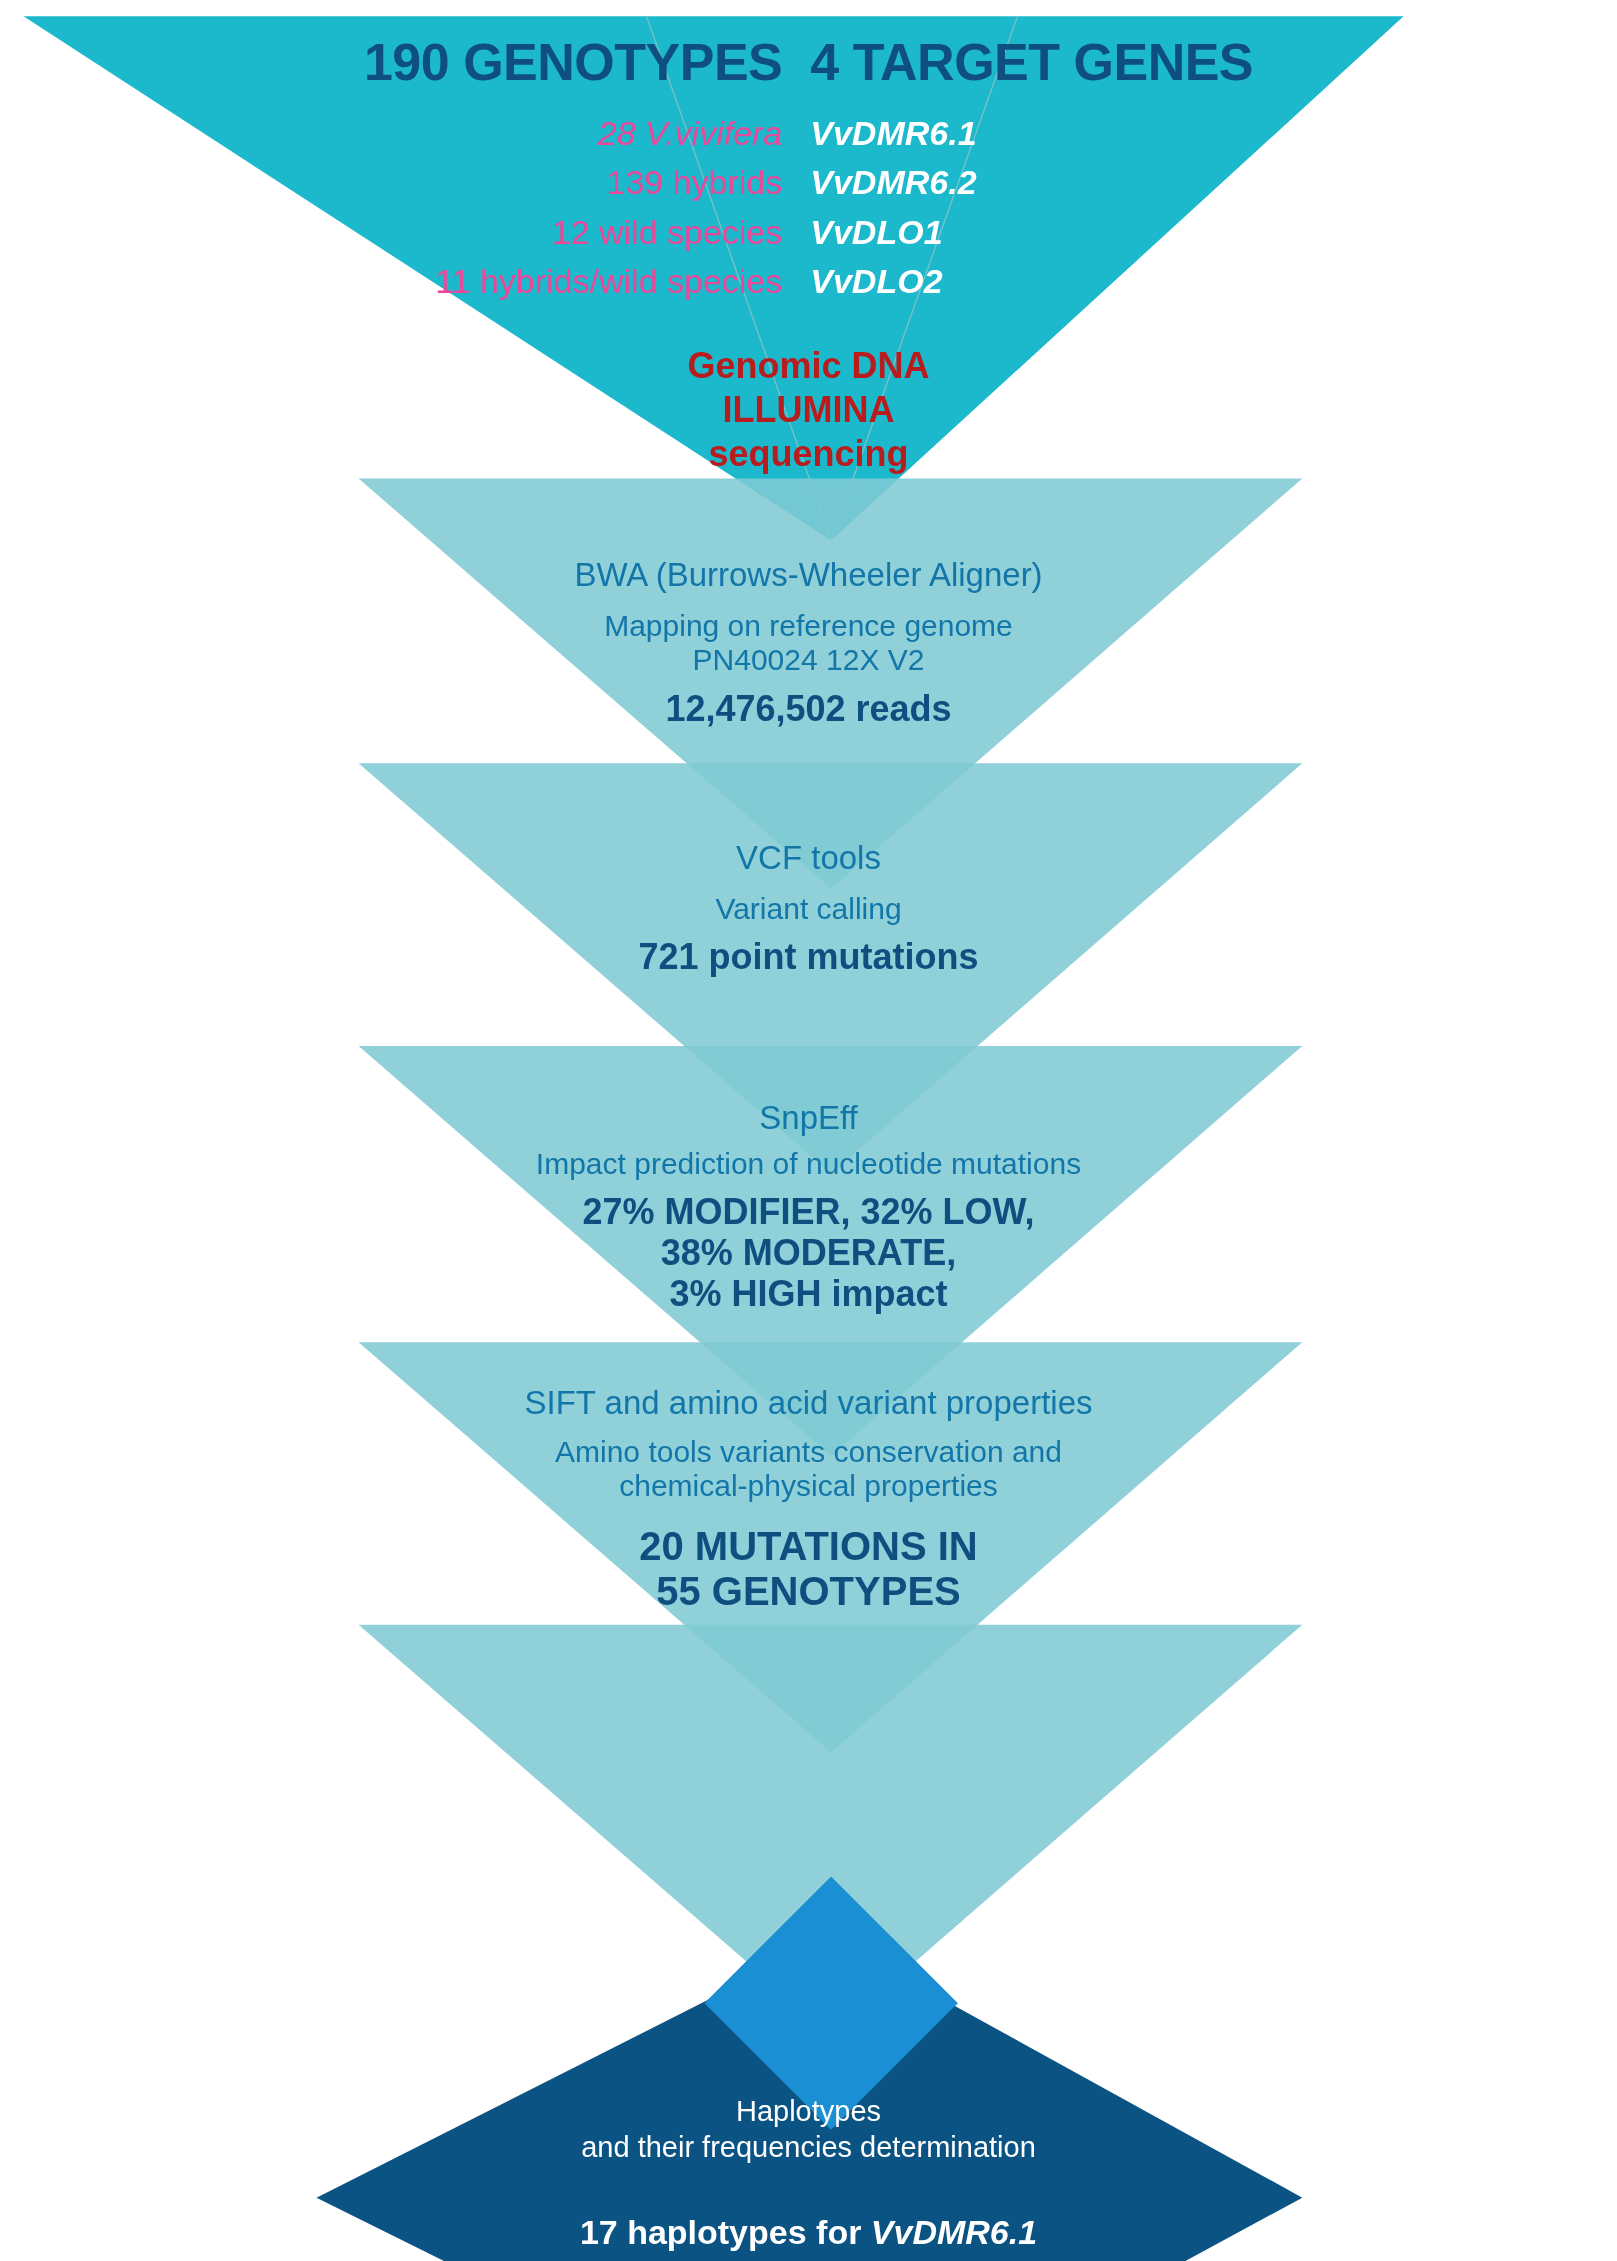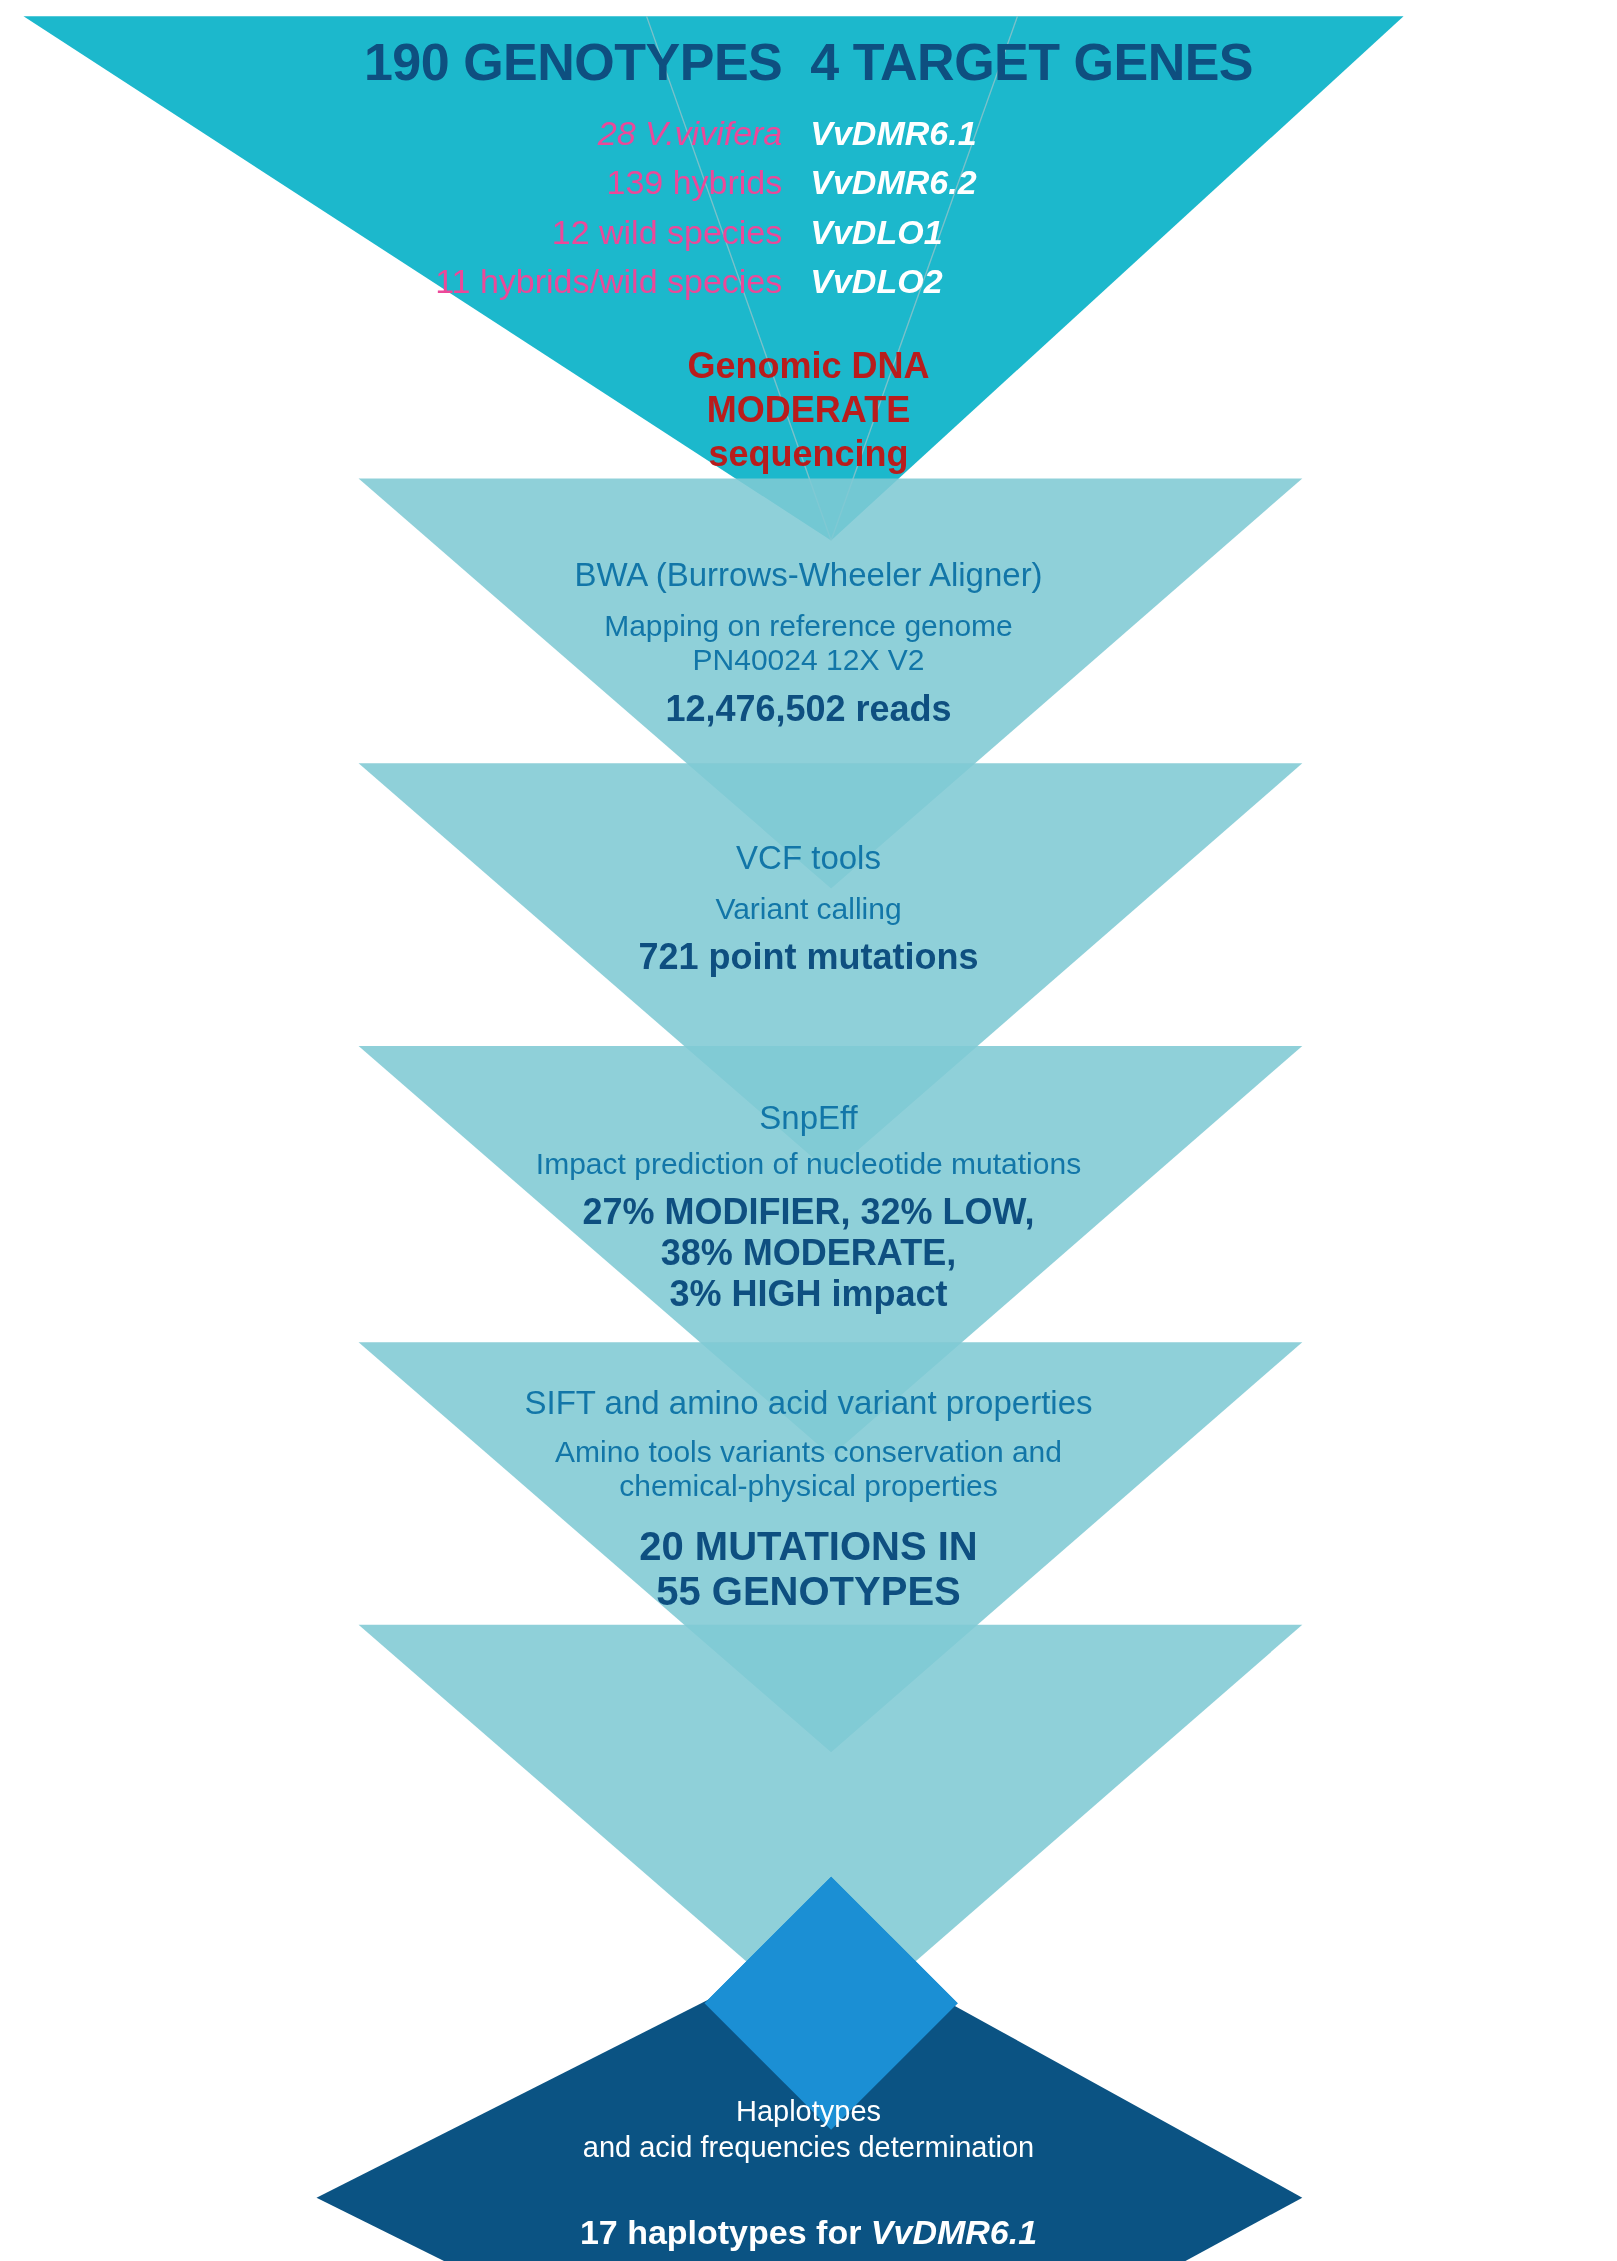--- a/index.html
+++ b/index.html
@@ -86,21 +86,21 @@
           <div class="gene">VvDMR6.2</div>
           <div class="gene">VvDLO1</div>
           <div class="gene">VvDLO2</div>
         </div>
 
       </div>
     </div>
 
     <div class="blk" id="gdna">
       <div>Genomic DNA</div>
-      <div>MODERATE</div>
+      <div>ILLUMINA</div>
       <div>sequencing</div>
     </div>
 
     <div class="blk sec" style="top:556px;">
       <div class="l1 mid">BWA (Burrows-Wheeler Aligner)</div>
       <div class="l2 mid" style="margin-top:15.4px;">Mapping on reference genome</div>
       <div class="l2 mid">PN40024 12X V2</div>
       <div class="l3 dark" style="margin-top:12.7px;">12,476,502 reads</div>
     </div>
 
@@ -122,21 +122,21 @@
       <div class="l1 mid">SIFT and amino acid variant properties</div>
       <div class="l2 mid" style="margin-top:13.6px;">Amino tools variants conservation and</div>
       <div class="l2 mid">chemical-physical properties</div>
       <div class="l3 dark" style="margin-top:21px;font-size:40px;">20 MUTATIONS IN</div>
       <div class="l3 dark" style="font-size:40px;">55 GENOTYPES</div>
     </div>
 
 
     <div class="blk" id="finalBlk">
       <div class="f1">Haplotypes</div>
-      <div class="f1">and acid frequencies determination</div>
+      <div class="f1">and their frequencies determination</div>
 
       <div class="f2">
         <span>17 haplotypes for </span><span class="i">VvDMR6.1</span>
       </div>
       <div class="f2" style="margin-top:0;">
         <span>14 haplotypes for </span><span class="i">VvDMR6.2</span>
       </div>
 
     </div>
 

